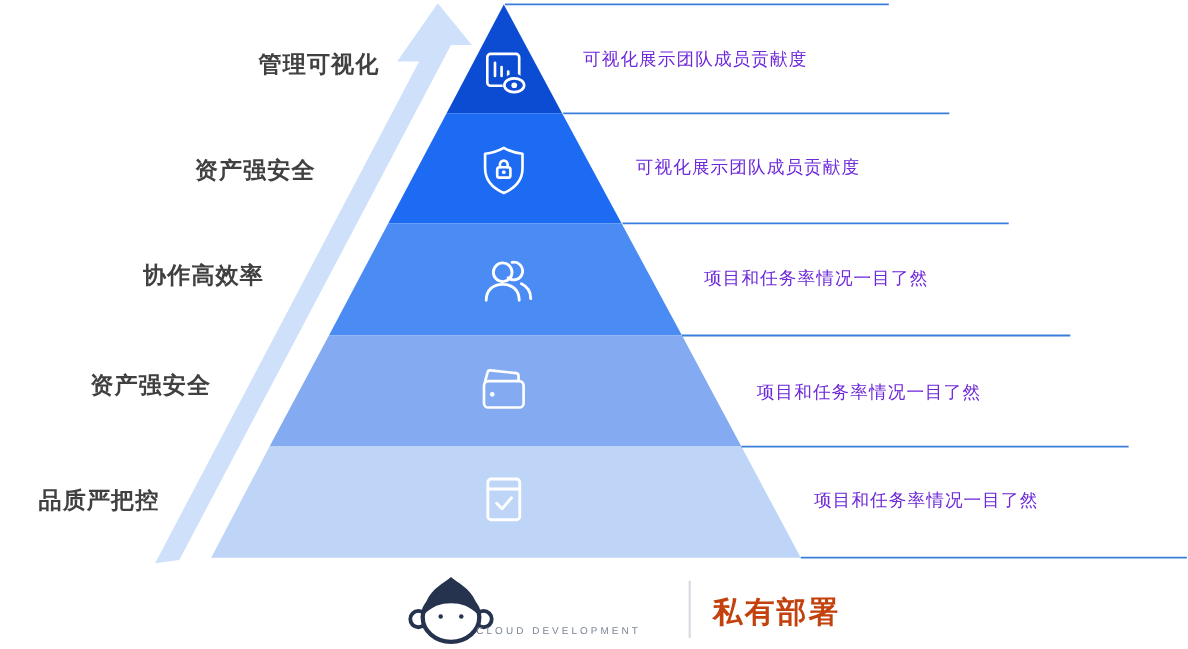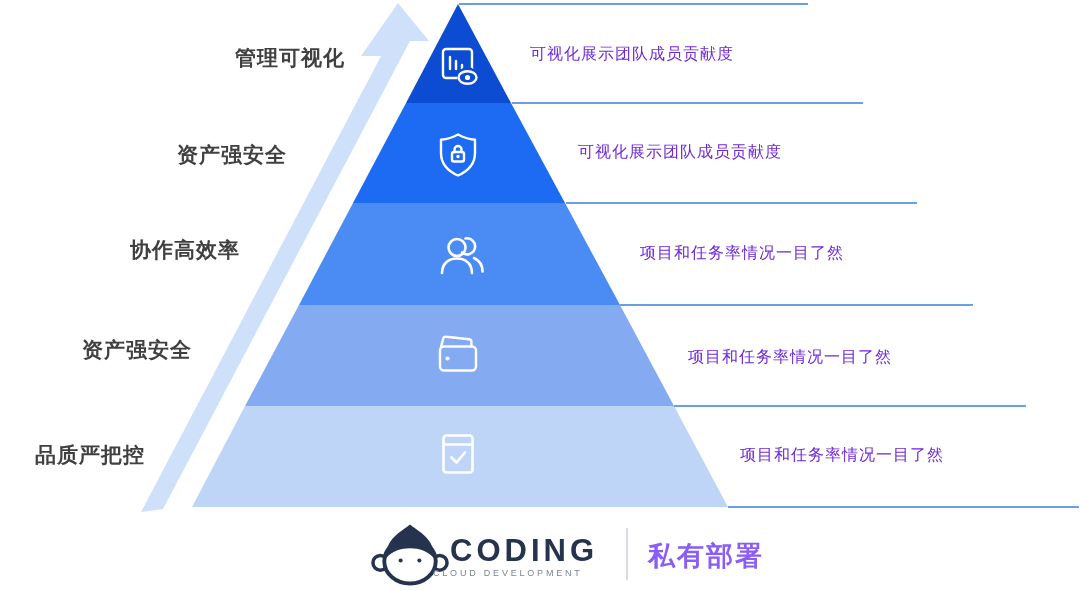--- a/index.html
+++ b/index.html
@@ -22,21 +22,21 @@
   }
   .brand-sub{
     position:absolute;left:433px;top:568px;font-size:9px;font-weight:400;
     letter-spacing:2.8px;color:#7a8494;white-space:nowrap;
   }
   .footer-divider{
     position:absolute;left:626px;top:528px;width:2px;height:52px;background:#d8dce2;
   }
   .tagline{
     position:absolute;left:648px;top:538px;font-size:27px;font-weight:600;
-    letter-spacing:2px;color:#8b5cf6;white-space:nowrap;
+    letter-spacing:2px;color:#c2410c;white-space:nowrap;
   }
 </style>
 </head>
 <body>
 
 <div class="stage">
 
   <svg class="art" viewBox="0 0 1080 590">
 
     <path d="M398 3 L429 41 L410 41 L163 509 L141 512 L381 56 L361 56 Z" fill="#cfe1fa"></path>
@@ -126,18 +126,17 @@
   <div class="icon-box" style="left:371px;top:522px;width:78px;height:66px;">
     <svg width="78" height="66" viewBox="0 0 100 84">
       <circle cx="12" cy="52" r="9.5" fill="#ffffff" stroke-width="4.5" stroke="#26334e"></circle>
       <circle cx="88" cy="52" r="9.5" fill="#ffffff" stroke-width="4.5" stroke="#26334e"></circle>
       <ellipse cx="50" cy="50" rx="33" ry="28.5" fill="#ffffff" stroke-width="5" stroke="#26334e"></ellipse>
       <path d="M50 3 C42 10 28 16 21.5 31 C19.5 36 18.5 42 18.5 47 C27.5 37 38 33.5 50 33.5 C62 33.5 72.5 37 81.5 47 C81.5 42 80.5 36 78.5 31 C72 16 58 10 50 3 Z" fill="#26334e"></path>
       <circle cx="38" cy="49" r="2.6" fill="#26334e"></circle>
       <circle cx="62" cy="49" r="2.6" fill="#26334e"></circle>
     </svg>
   </div>
-  <div class="brand">CODING</div>
   <div class="brand-sub">CLOUD DEVELOPMENT</div>
   <div class="footer-divider"></div>
   <div class="tagline">私有部署</div>
 
 </div>
 
 </body></html>

